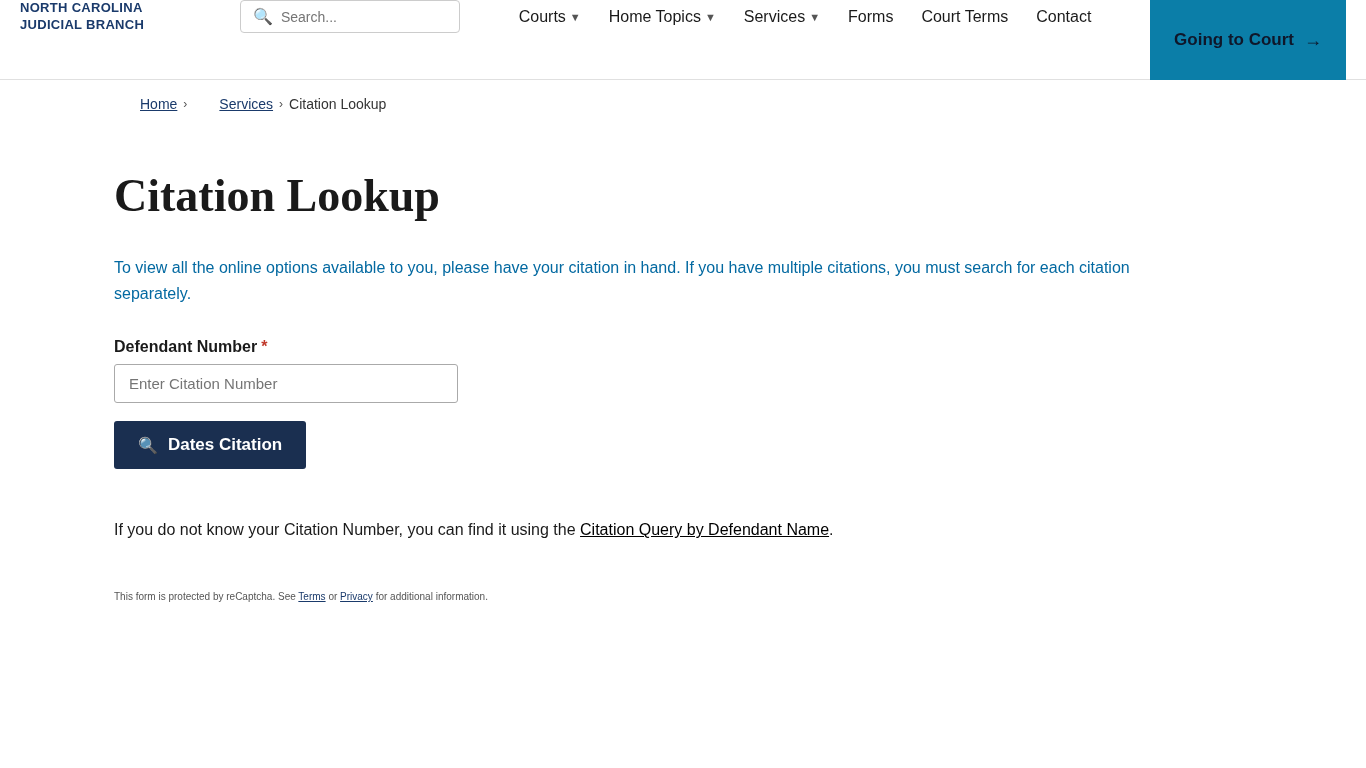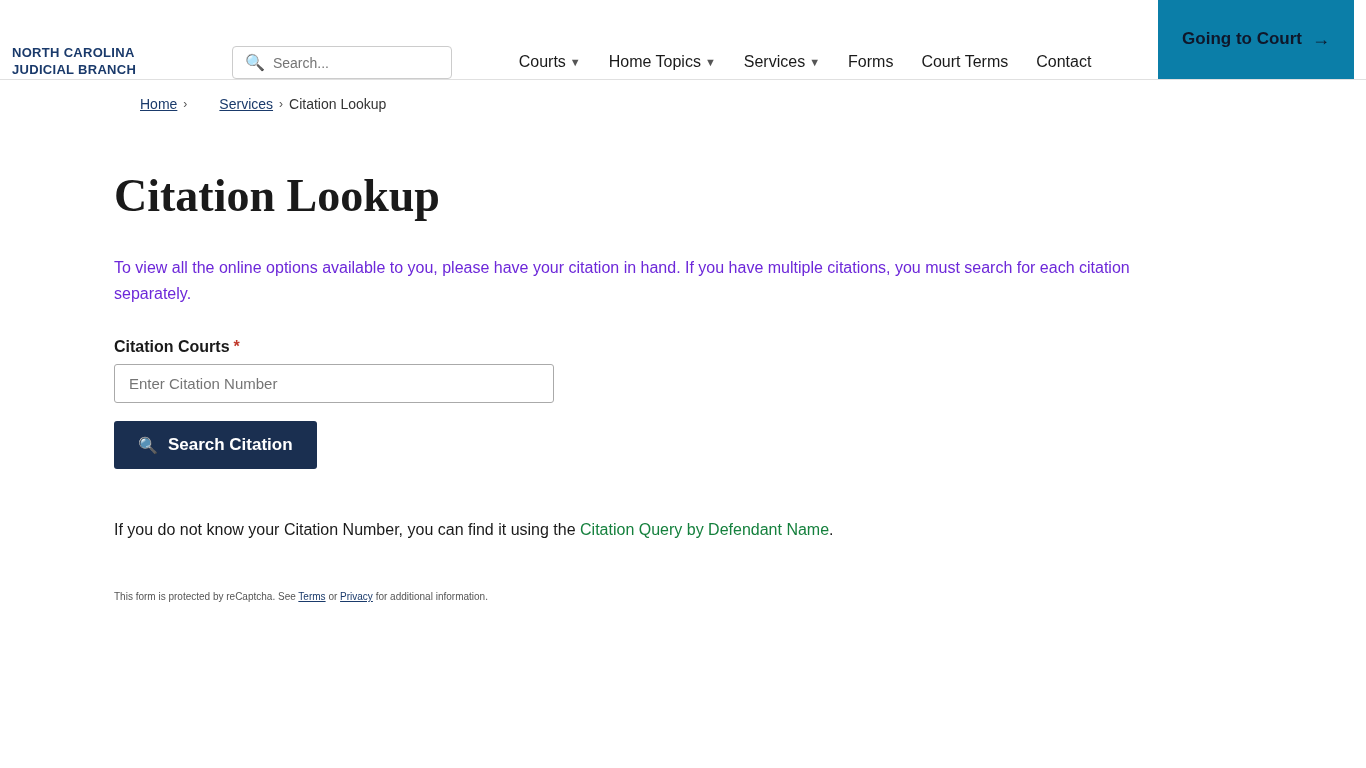--- a/index.html
+++ b/index.html
@@ -12,25 +12,25 @@
       font-family: Arial, sans-serif;
       background: #ffffff;
       color: #1a1a1a;
       width: 1366px;
       min-height: 768px;
     }
 
     
     .header {
       display: flex;
-      align-items: flex-end;
+      align-items: flex-start;
       height: 80px;
       background: #ffffff;
       border-bottom: 1px solid #e0e0e0;
-      padding: 0 12px;
+      padding: 0 20px;
     }
 
     .logo-area {
       display: flex;
       align-items: center;
       min-width: 200px;
     }
 
     .logo-text {
       font-size: 13px;
@@ -144,21 +144,21 @@
       font-family: Georgia, 'Times New Roman', serif;
       font-size: 46px;
       font-weight: 700;
       color: #1a1a1a;
       margin-bottom: 32px;
       line-height: 1.2;
     }
 
     .description {
       font-size: 16px;
-      color: #6d28d9;
+      color: #0369a1;
       line-height: 1.6;
       max-width: 1080px;
       margin-bottom: 32px;
     }
 
     .form-group {
       margin-bottom: 16px;
     }
 
     .form-label {
@@ -168,21 +168,21 @@
       color: #1a1a1a;
       margin-bottom: 8px;
     }
 
     .required-star {
       color: #c0392b;
       margin-left: 4px;
     }
 
     .citation-input {
-      width: 440px;
+      width: 344px;
       padding: 10px 14px;
       font-size: 15px;
       border: 1px solid #aaa;
       border-radius: 3px;
       color: #999;
       outline: none;
     }
 
     .search-citation-btn {
       display: flex;
@@ -204,21 +204,22 @@
     }
 
     .info-text {
       font-size: 16px;
       color: #1a1a1a;
       margin-top: 48px;
       line-height: 1.6;
     }
 
     .info-link {
-      color: #15803d;
+      color: #000000;
+      text-decoration: underline;
       cursor: pointer;
     }
 
     .recaptcha-text {
       font-size: 10px;
       color: #555;
       margin-top: 48px;
     }
 
     .recaptcha-link {
@@ -281,28 +282,28 @@
   <span class="breadcrumb-current">Citation Lookup</span>
 </nav>
 
 <main class="main-content">
   <h1 class="page-title">Citation Lookup</h1>
 
   <p class="description">To view all the online options available to you, please have your citation in hand. If you have multiple citations, you must search for each citation separately.</p>
 
   <div class="form-group">
     <label class="form-label">
-      <span>Citation Courts</span><span class="required-star">*</span>
+      <span>Defendant Number</span><span class="required-star">*</span>
     </label>
     <input class="citation-input" type="text" placeholder="Enter Citation Number" style="">
   </div>
 
   <button class="search-citation-btn">
     <span class="btn-search-icon">🔍</span>
-    <span>Search Citation</span>
+    <span>Dates Citation</span>
   </button>
 
   <p class="info-text">
     <span>If you do not know your Citation Number, you can find it using the</span>
     <a class="info-link"> <span>Citation Query by Defendant Name</span></a><span>.</span>
   </p>
 
   <p class="recaptcha-text">
     <span>This form is protected by reCaptcha. See</span>
     <a class="recaptcha-link"> <span>Terms</span></a>

